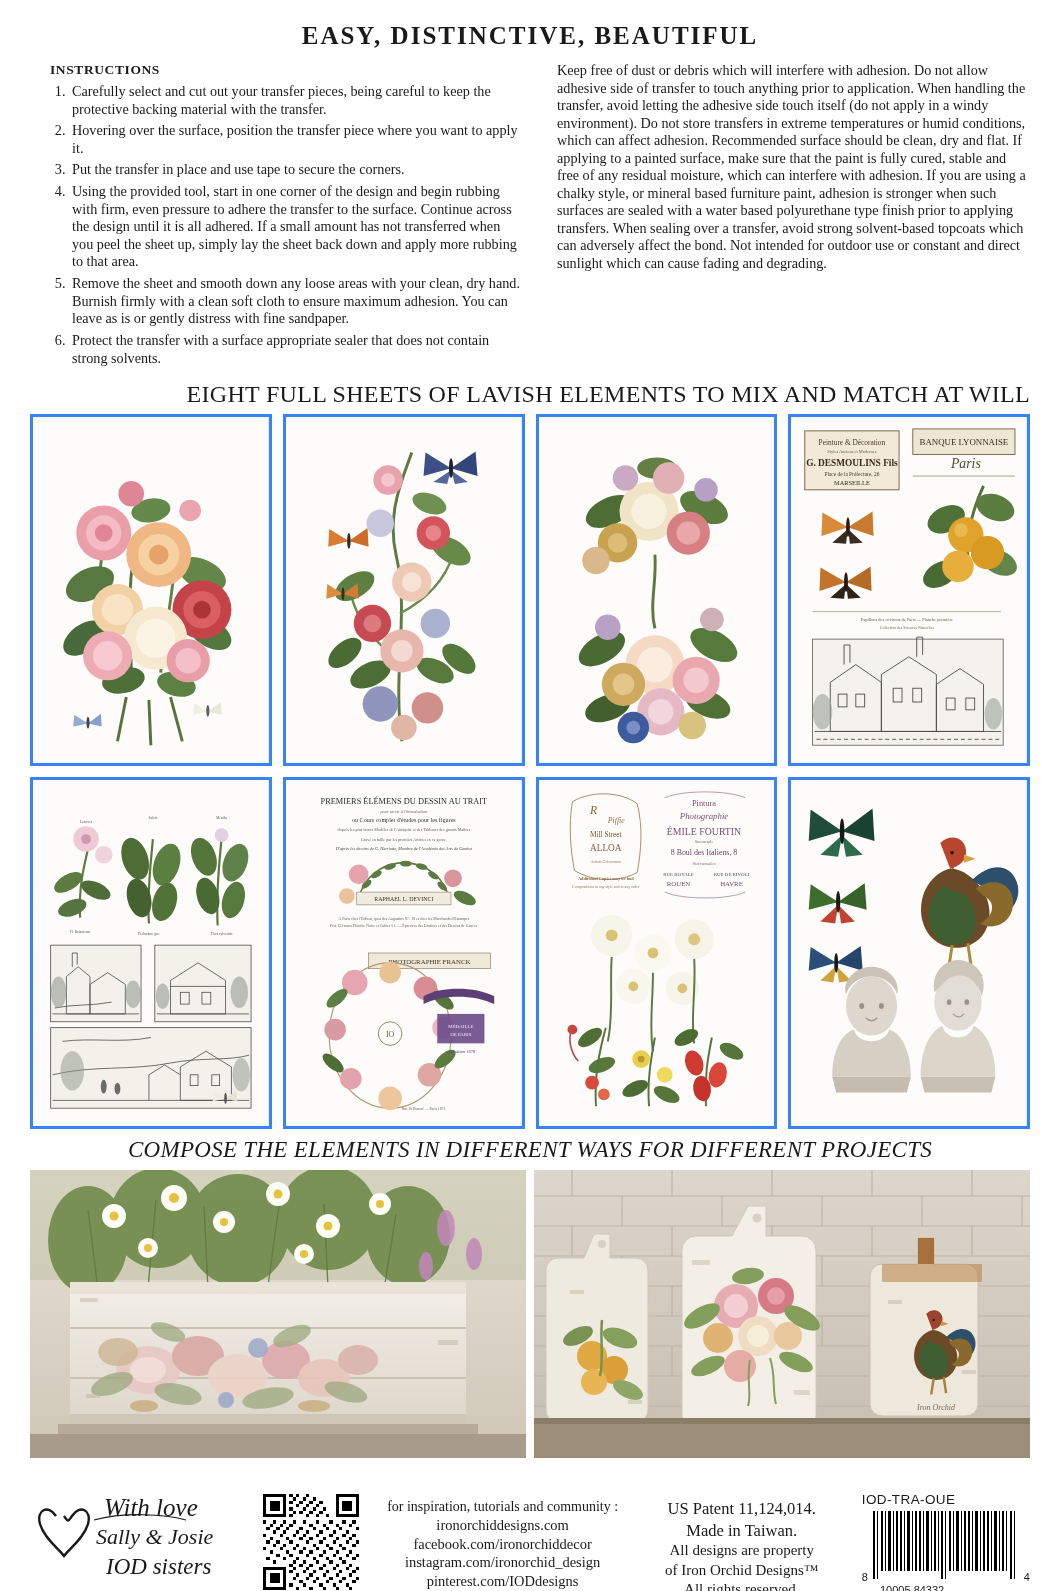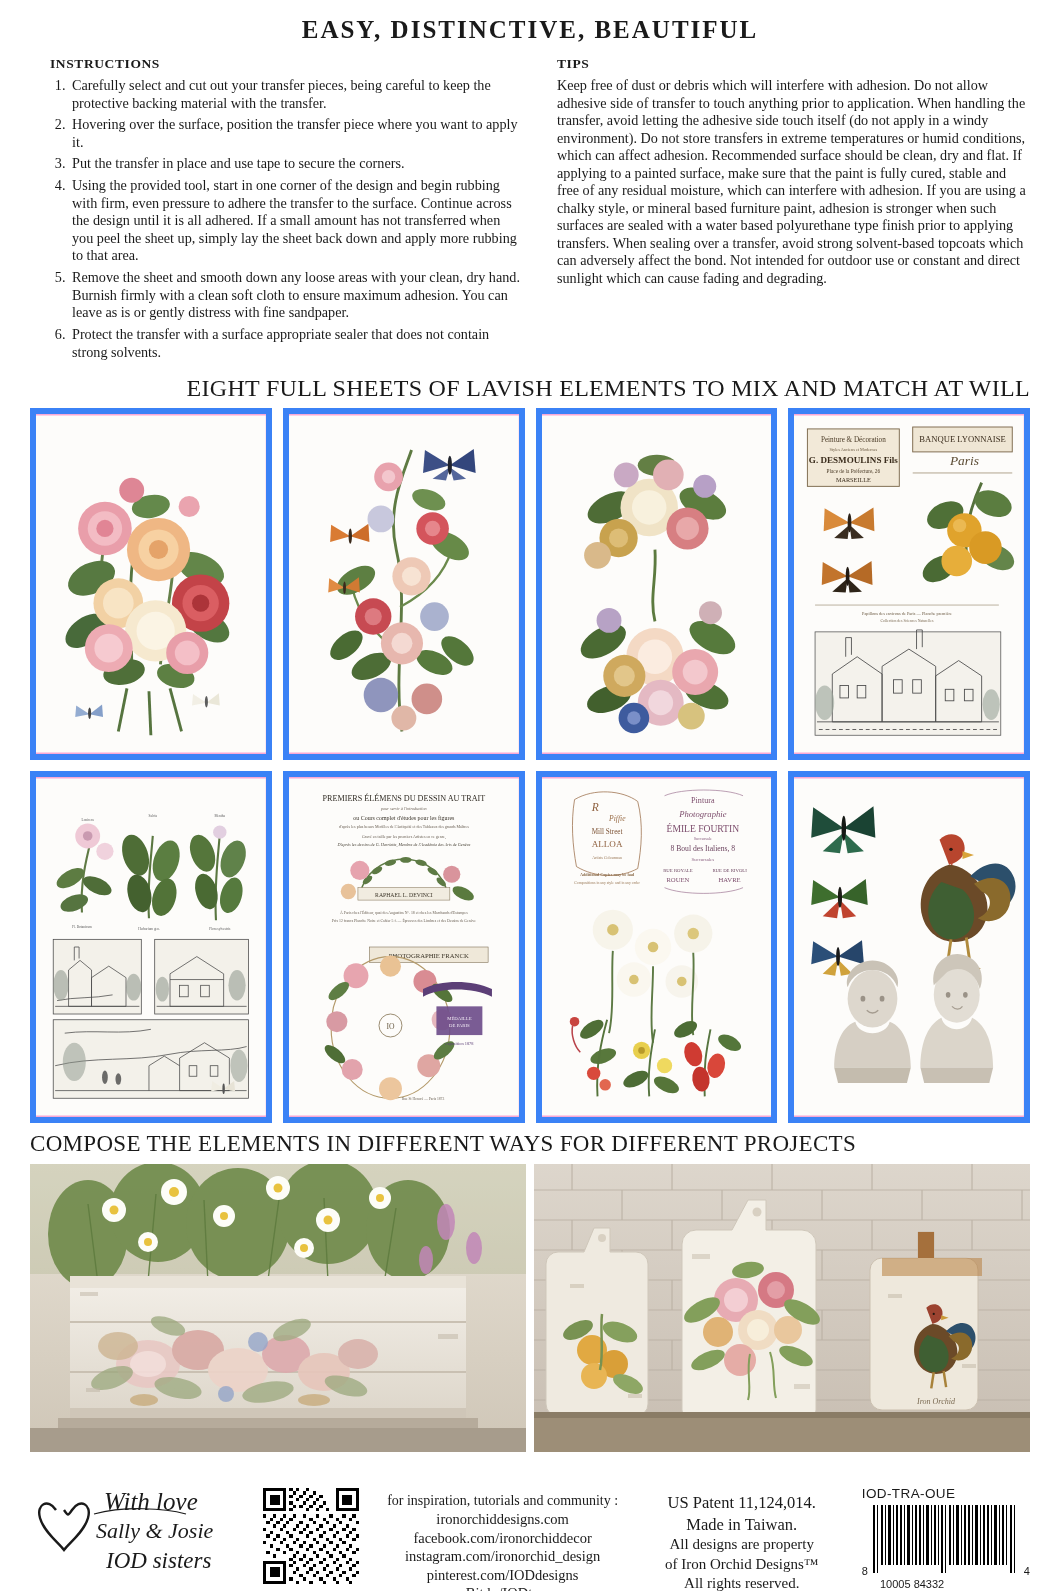--- a/index.html
+++ b/index.html
@@ -13,21 +13,21 @@
     overflow:hidden;
   }
   .page { width:1060px; height:1591px; position:relative; padding:0 30px; }
 
   
   .headline {
     text-align:center;
     font-size:25px;
     letter-spacing:2.0px;
     font-weight:bold;
-    padding-top:16px;
+    padding-top:22px;
     font-variant:small-caps;
     font-family:"Liberation Serif", serif;
   }
 
   
   .textcols {
     display:flex;
     gap:34px;
     margin-top:12px;
     align-items:flex-start;
@@ -60,34 +60,36 @@
 
   
   .banner {
     text-align:right;
     font-size:24px;
     letter-spacing:0.3px;
     margin:10px 0 6px;
     font-family:"Liberation Serif", serif;
   }
   .banner2 {
+    text-align:center;
     font-size:23px;
     letter-spacing:0.3px;
     margin:8px 0 7px;
+    font-style:italic;
   }
 
   
   .sheets {
     display:grid;
     grid-template-columns:repeat(4, 1fr);
     gap:11px;
   }
   .sheet {
-    border:6px solid #3b82f6;
-    background:#f9a8d4;
+    border:3px solid #3b82f6;
+    background:#5eead4;
     height:352px;
     position:relative;
     overflow:hidden;
   }
   .sheet svg { display:block; width:100%; height:100%; }
 
   
   .projects {
     display:grid;
     grid-template-columns:1fr 1fr;
@@ -154,21 +156,20 @@
       <ol class="instructions">
         <li>Carefully select and cut out your transfer pieces, being careful to keep the protective backing material with the transfer.</li>
         <li>Hovering over the surface, position the transfer piece where you want to apply it.</li>
         <li>Put the transfer in place and use tape to secure the corners.</li>
         <li>Using the provided tool, start in one corner of the design and begin rubbing with firm, even pressure to adhere the transfer to the surface. Continue across the design until it is all adhered. If a small amount has not transferred when you peel the sheet up, simply lay the sheet back down and apply more rubbing to that area.</li>
         <li>Remove the sheet and smooth down any loose areas with your clean, dry hand. Burnish firmly with a clean soft cloth to ensure maximum adhesion. You can leave as is or gently distress with fine sandpaper.</li>
         <li>Protect the transfer with a surface appropriate sealer that does not contain strong solvents.</li>
       </ol>
     </div>
     <div class="col">
-      <div class="sec-title">TIPS</div>
       <div class="tip-body">Keep free of dust or debris which will interfere with adhesion. Do not allow adhesive side of transfer to touch anything prior to application. When handling the transfer, avoid letting the adhesive side touch itself (do not apply in a windy environment). Do not store transfers in extreme temperatures or humid conditions, which can affect adhesion. Recommended surface should be clean, dry and flat. If applying to a painted surface, make sure that the paint is fully cured, stable and free of any residual moisture, which can interfere with adhesion. If you are using a chalky style, or mineral based furniture paint, adhesion is stronger when such surfaces are sealed with a water based polyurethane type finish prior to applying transfers. When sealing over a transfer, avoid strong solvent-based topcoats which can adversely affect the bond. Not intended for outdoor use or constant and direct sunlight which can cause fading and degrading.</div>
     </div>
   </div>
 
   <div class="banner">EIGHT FULL SHEETS OF LAVISH ELEMENTS TO MIX AND MATCH AT WILL</div>
 
   <div class="sheets">
 
     <div class="sheet">
       <svg viewBox="0 0 240 352" preserveAspectRatio="xMidYMid meet">

